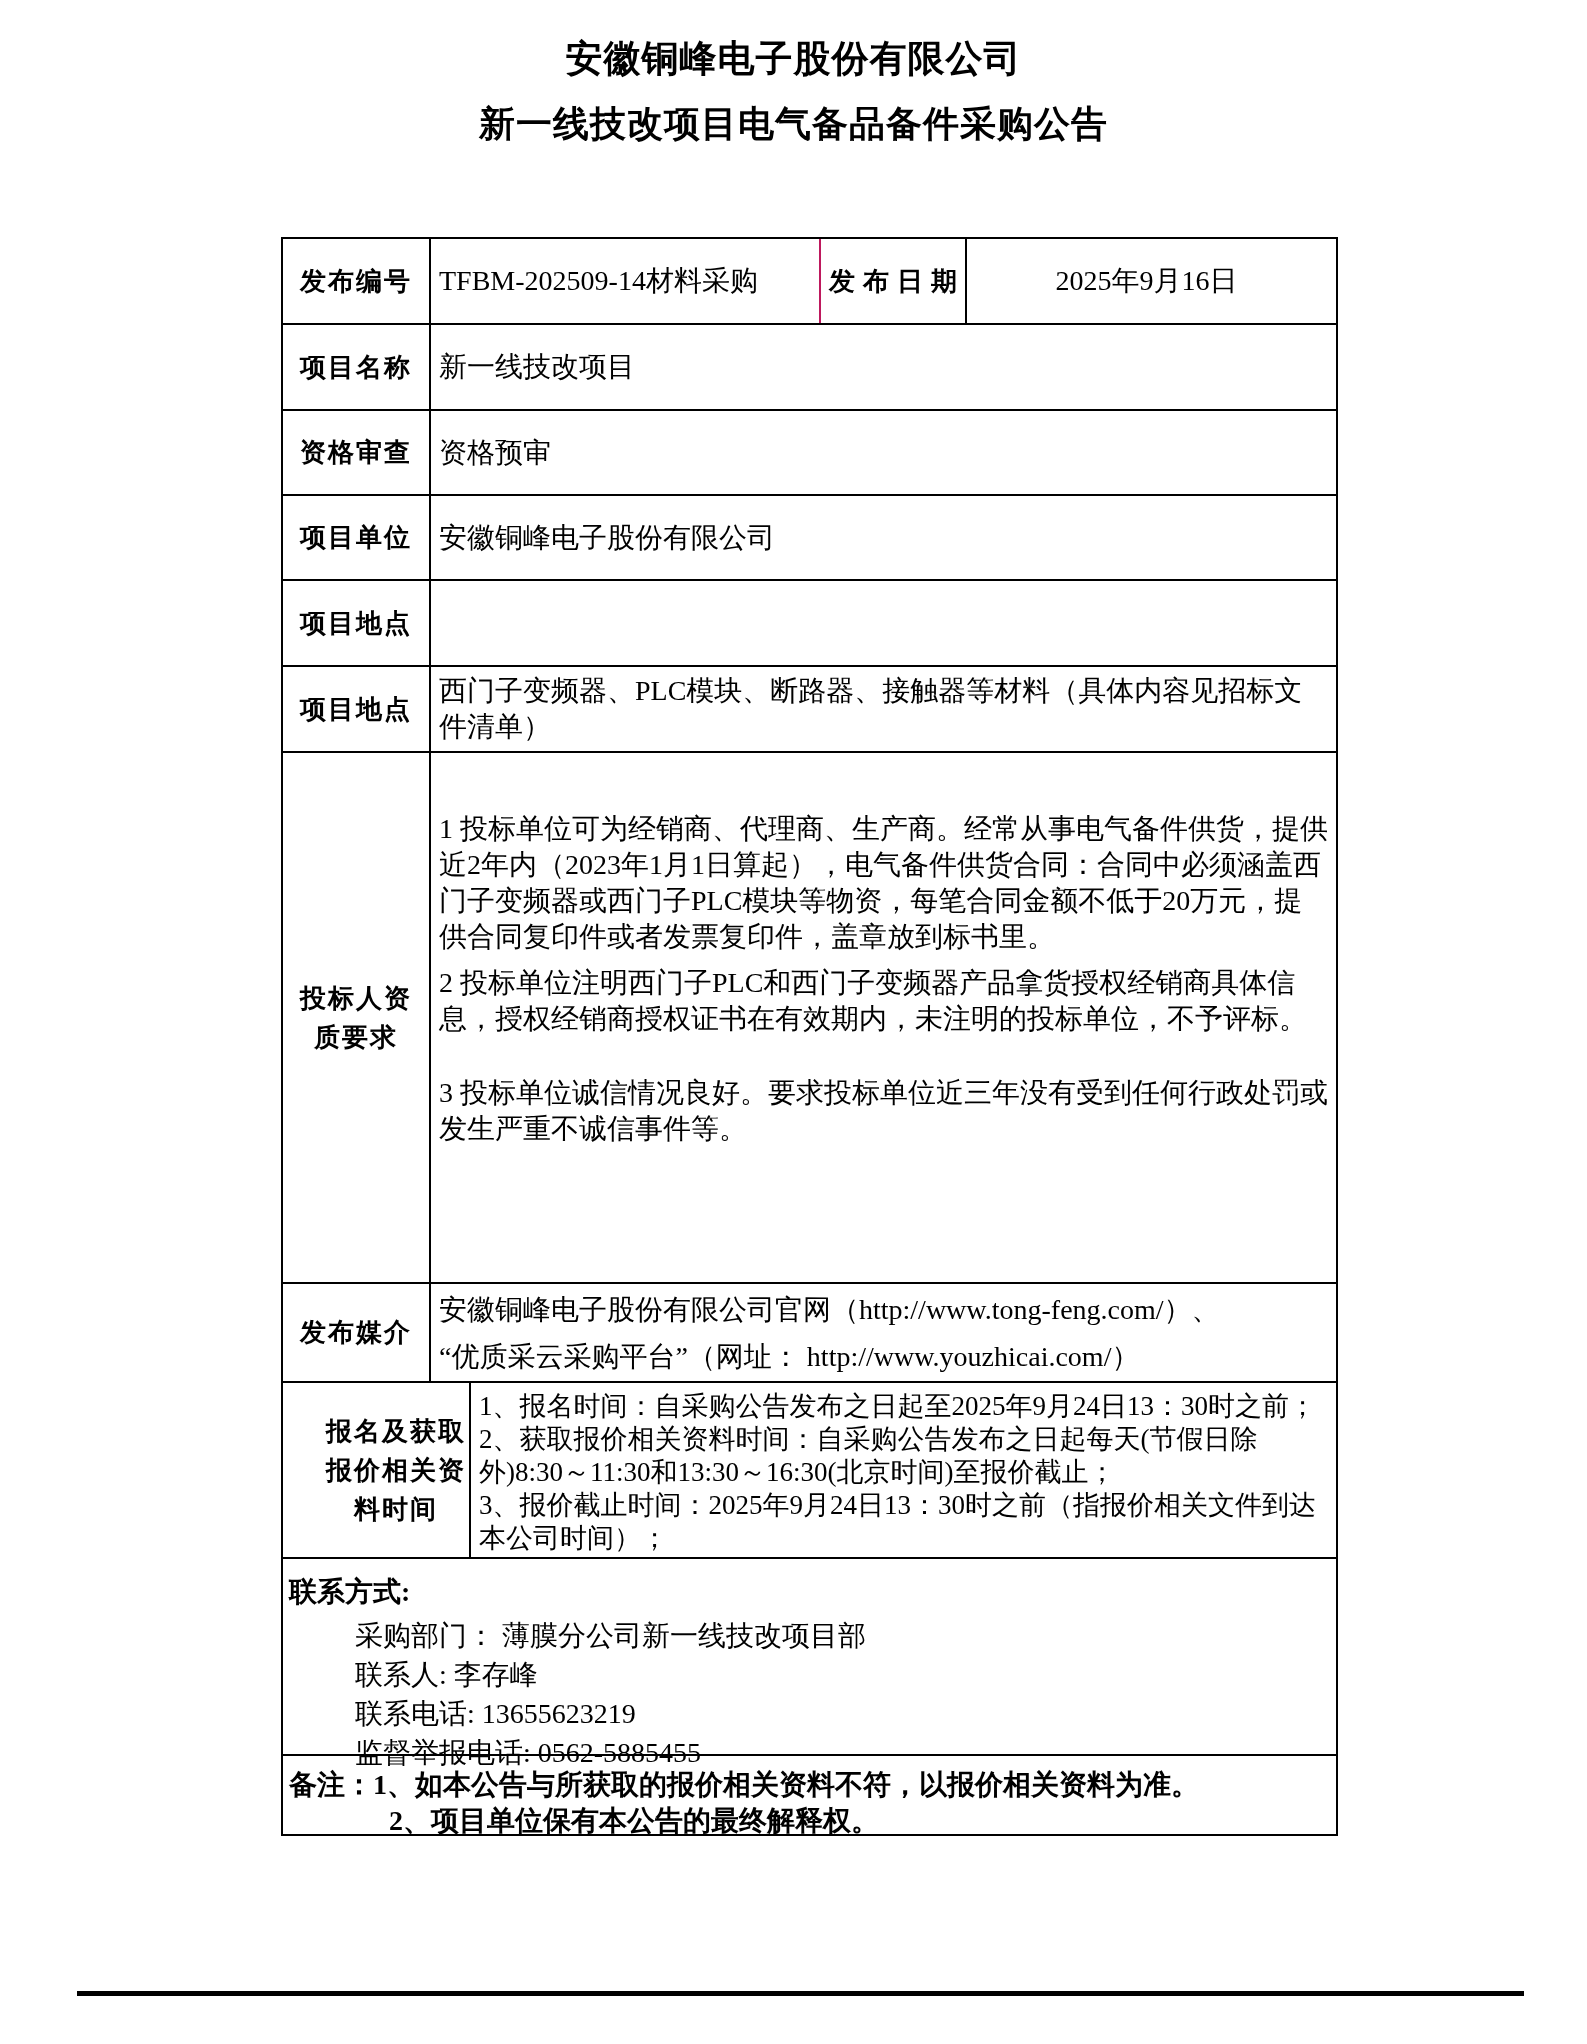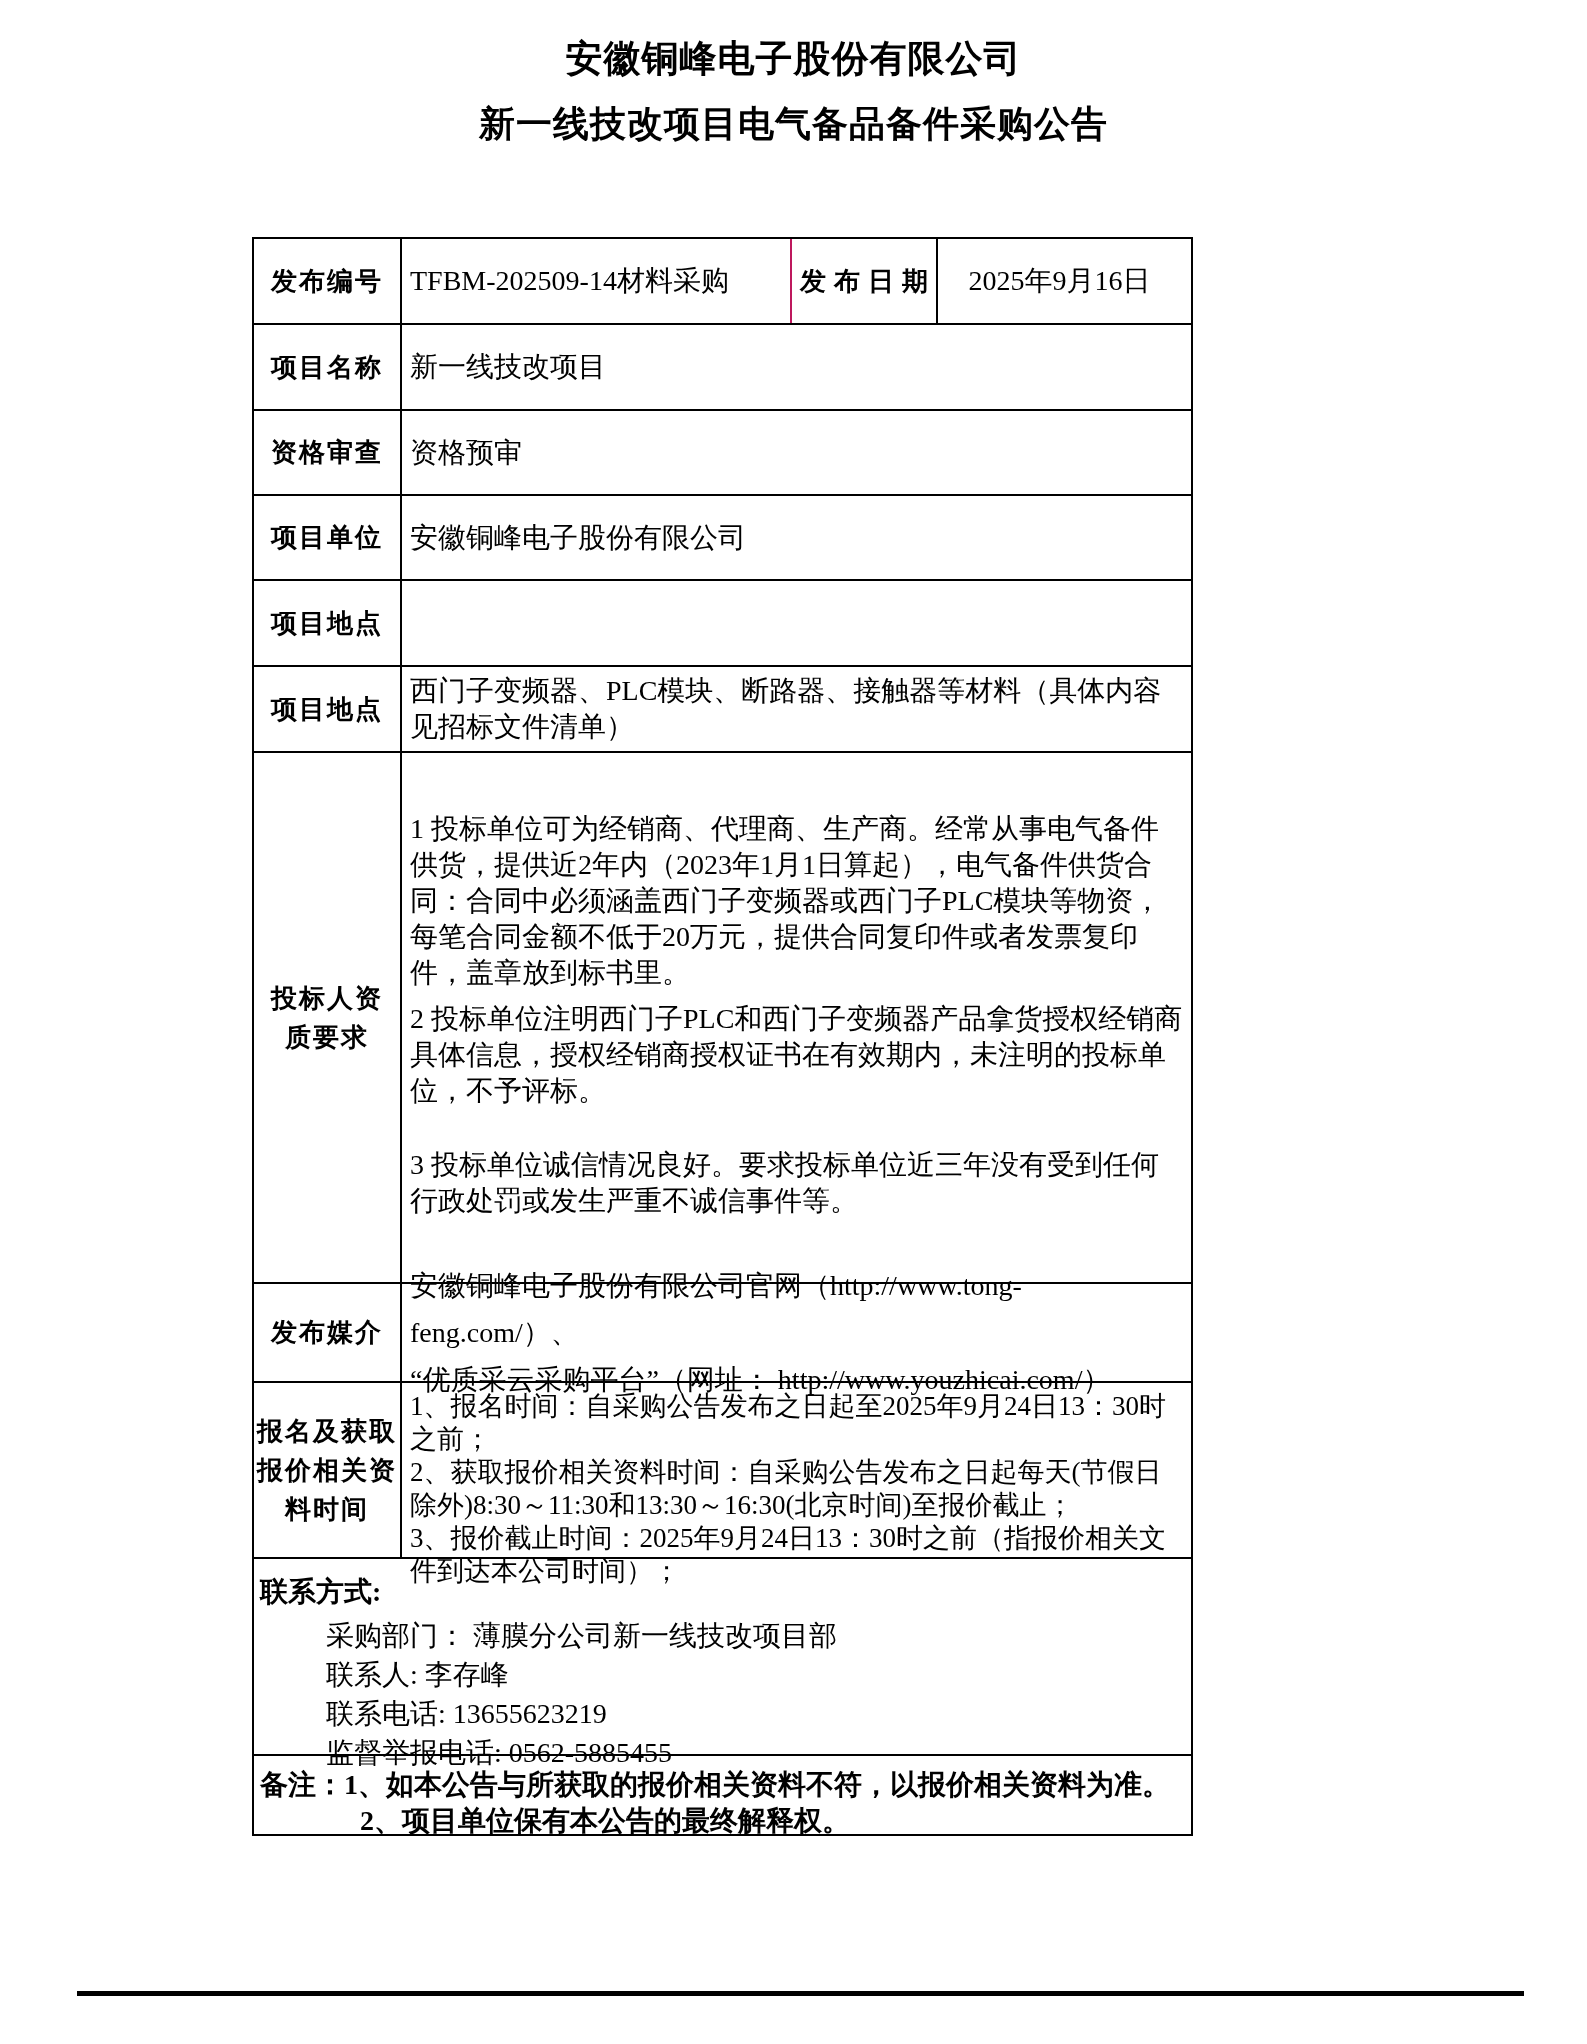--- a/index.html
+++ b/index.html
@@ -23,37 +23,37 @@
     font-family: "Liberation Sans", "DejaVu Sans", sans-serif;
     font-weight: bold;
     font-size: 37px;
     letter-spacing: 1px;
   }
   #title-main { top: 34px; }
   #title-sub  { top: 100px; font-size: 36px; }
 
   .doc-table {
     position: absolute;
-    left: 252px;
+    left: 281px;
     top: 237px;
-    width: 941px;
+    width: 1057px;
     border: 2px solid #000;
     box-sizing: border-box;
   }
   .row {
     display: flex;
     border-bottom: 2px solid #000;
     box-sizing: border-box;
   }
   .row:last-child { border-bottom: none; }
   .h86 { height: 86px; }
   .h85 { height: 85px; }
   .h531 { height: 531px; }
   .h99 { height: 99px; }
-  .h176 { height: 176px; }
+  .h176 { height: 176px; padding-left: 40px; }
   .h197 { height: 197px; }
   .h78 { height: 78px; }
 
   .lbl {
     flex: 0 0 148px;
     width: 148px;
     border-right: 2px solid #000;
     box-sizing: border-box;
     display: flex;
     flex-direction: column;

